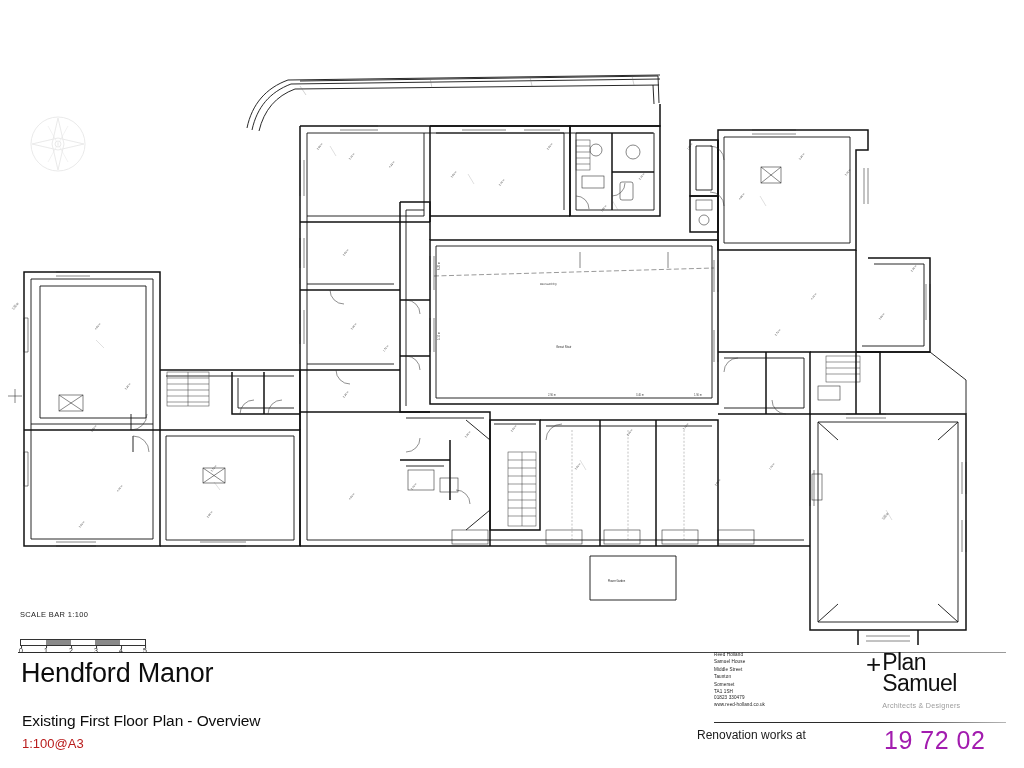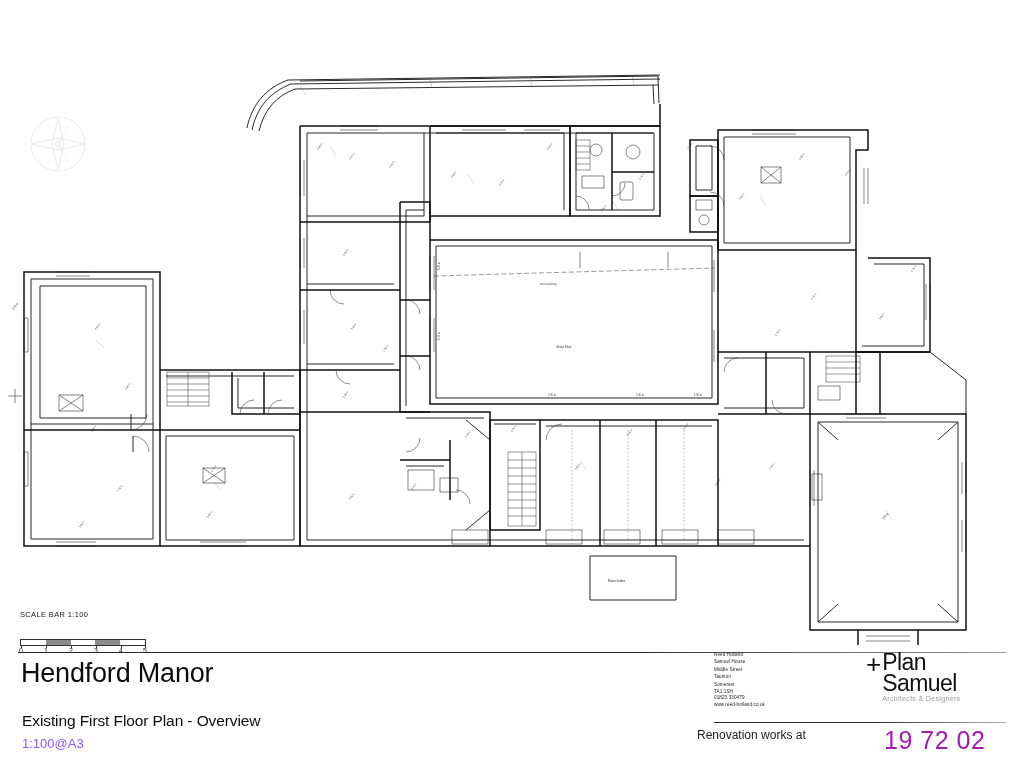--- a/index.html
+++ b/index.html
@@ -97,21 +97,21 @@
     position: absolute;
     left: 22px; top: 712px;
     font-size: 15.5px;
     color: #0d0d0d;
     letter-spacing: -.1px;
   }
   #drawing-scale {
     position: absolute;
     left: 22px; top: 736px;
     font-size: 13px;
-    color: #8b5cf6;
+    color: #b91c1c;
   }
 
   
   #practice-address {
     position: absolute;
     left: 714px; top: 651px;
     font-size: 4.6px;
     line-height: 1.62;
     color: #1c1c1c;
     letter-spacing: .1px;
@@ -144,21 +144,21 @@
   .logo-word {
     font-size: 23px;
     color: #111;
     letter-spacing: -.55px;
     display: block;
   }
   .logo-tag {
     font-size: 7.2px;
     color: #9b9b9b;
     letter-spacing: .25px;
-    margin-top: 1px;
+    margin-top: 8px;
     display: block;
   }
 
   #renovation-label {
     position: absolute;
     left: 697px; top: 728px;
     font-size: 12px;
     color: #1a1a1a;
   }
   #drawing-number {

